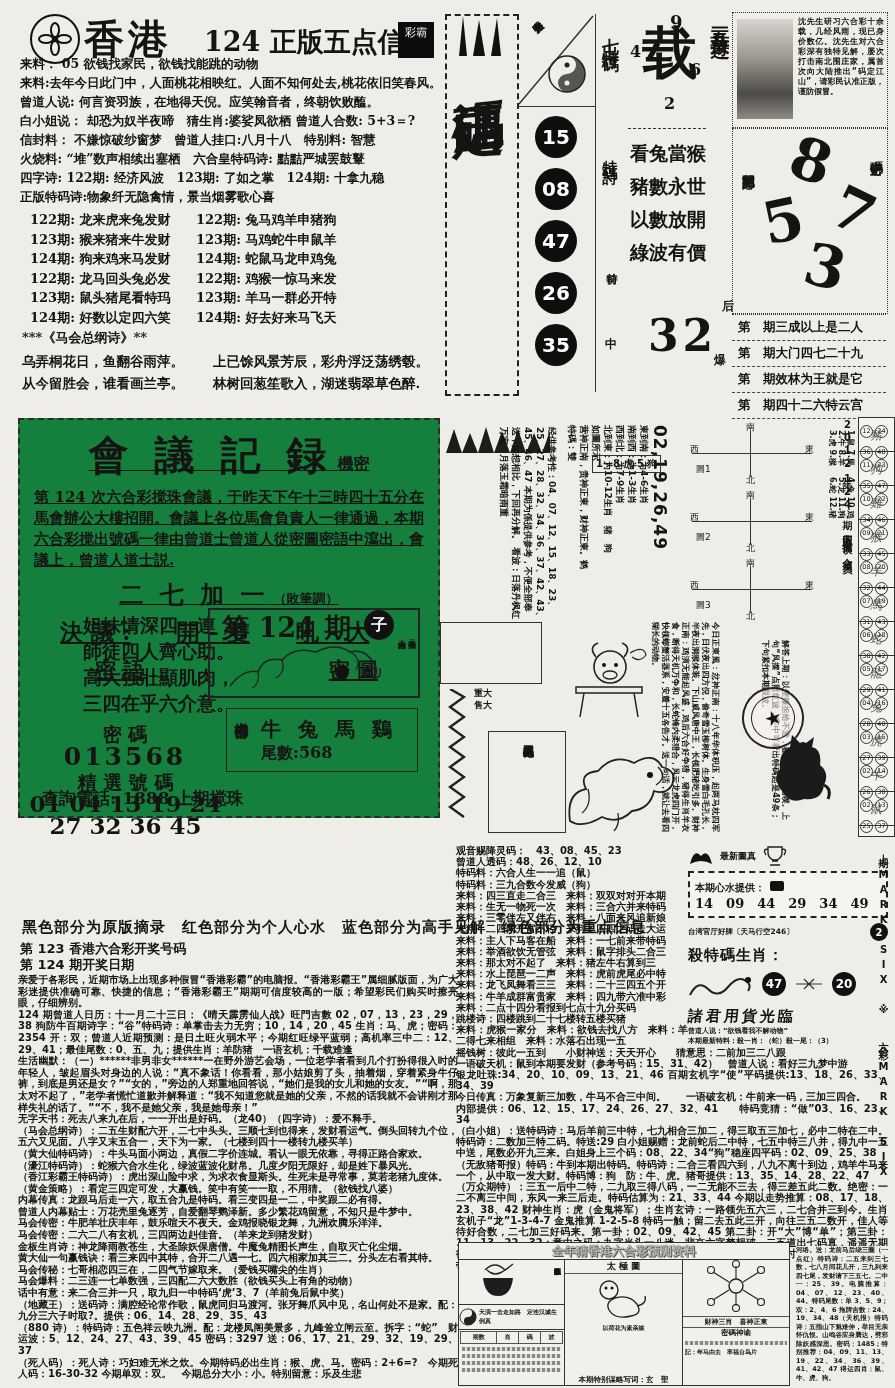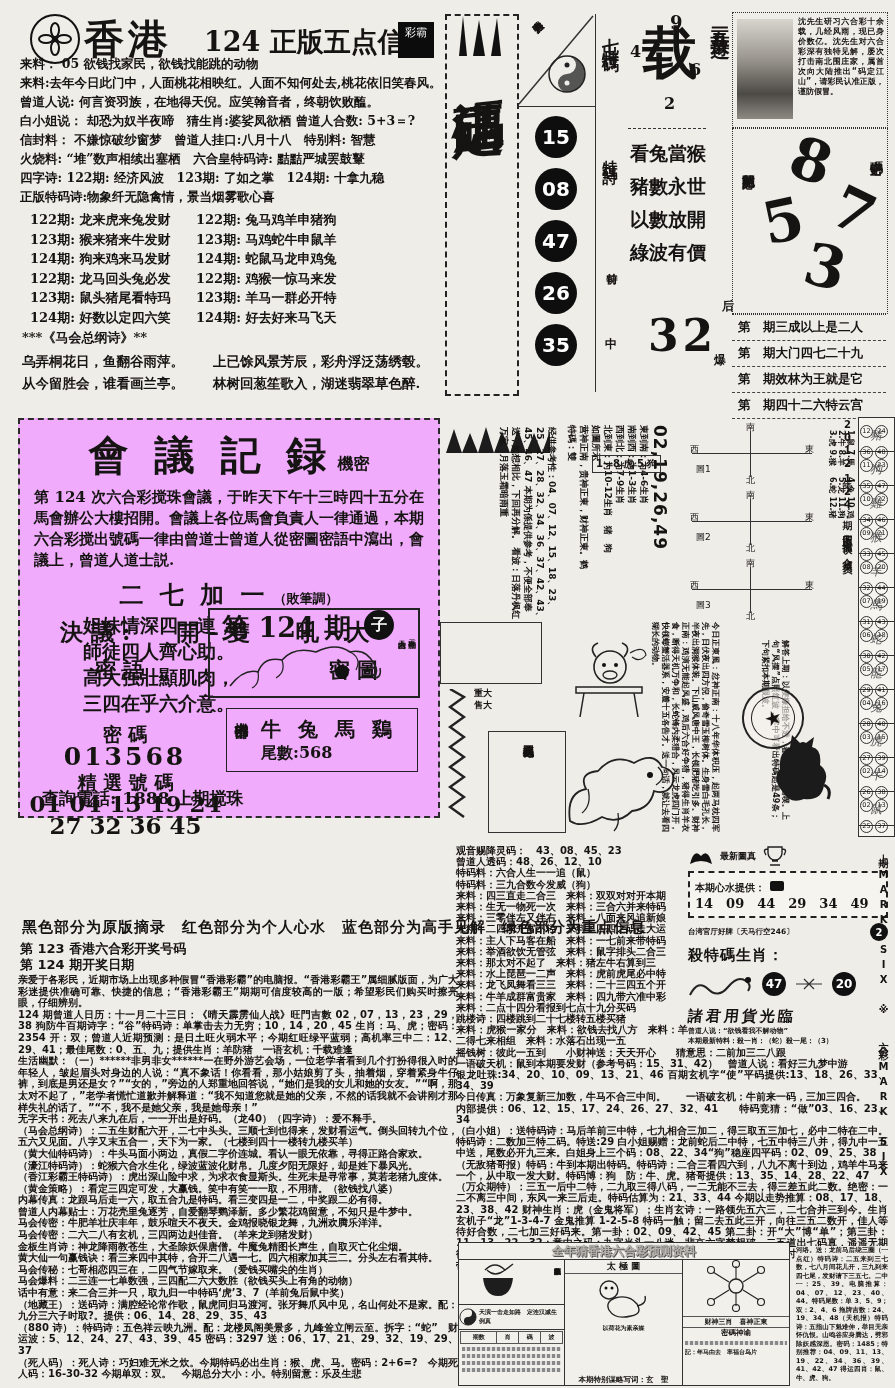--- a/index.html
+++ b/index.html
@@ -16,21 +16,21 @@
   .pair-line{font-size:13px;line-height:19.5px;font-weight:bold;font-family:"DejaVu Serif",serif;white-space:nowrap;}
   .poem-line{font-size:13.5px;line-height:22px;font-weight:bold;font-family:"DejaVu Serif",serif;white-space:nowrap;}
   .logo-ring{width:46px;height:46px;border:2px solid #111;border-radius:50%;display:flex;align-items:center;justify-content:center;}
   
   .ball{width:42px;height:42px;border-radius:50%;background:#0e0e0e;color:#fff;display:flex;align-items:center;justify-content:center;font-size:20px;font-weight:bold;margin:10px auto;}
   .dotted{border:1px dotted #333;}
   .row4{font-size:12.5px;font-weight:bold;font-family:"DejaVu Serif",serif;padding:4px 6px;border-bottom:1px dashed #444;white-space:nowrap;}
   .digit{position:absolute;font-family:"DejaVu Serif",serif;font-weight:bold;font-size:58px;}
   .verse-row{display:flex;justify-content:space-between;width:96px;font-size:19px;font-weight:bold;font-family:"DejaVu Serif",serif;margin:7px 0;}
   
-  .meet{border:2px dashed #2b2b2b;background:#f0abfc;}
+  .meet{border:2px dashed #2b2b2b;background:#15803d;text-decoration:underline;}
   .meet-para{font-size:15px;line-height:21px;font-weight:bold;font-family:"DejaVu Serif",serif;text-align:justify;}
   .mpoem{font-size:19px;line-height:26px;font-weight:bold;font-family:"DejaVu Serif",serif;margin-left:37px;}
   
   .tiny{font-size:9px;line-height:12px;}
   .cell{border-bottom:1px solid #333;position:relative;height:34px;box-sizing:border-box;}
   .cnum{display:inline-block;width:11px;height:11px;border:1px solid #333;border-radius:50%;font-size:6.5px;line-height:11px;text-align:center;margin:1px;}
   .zan{position:absolute;left:11px;top:9px;font-size:12px;color:#555;font-style:italic;}
   .comp{position:absolute;width:120px;height:62px;}
   .comp .hline{position:absolute;left:0;right:0;top:30px;border-top:1px solid #333;}
   .comp .vline{position:absolute;left:58px;top:8px;bottom:8px;border-left:1px solid #333;}

